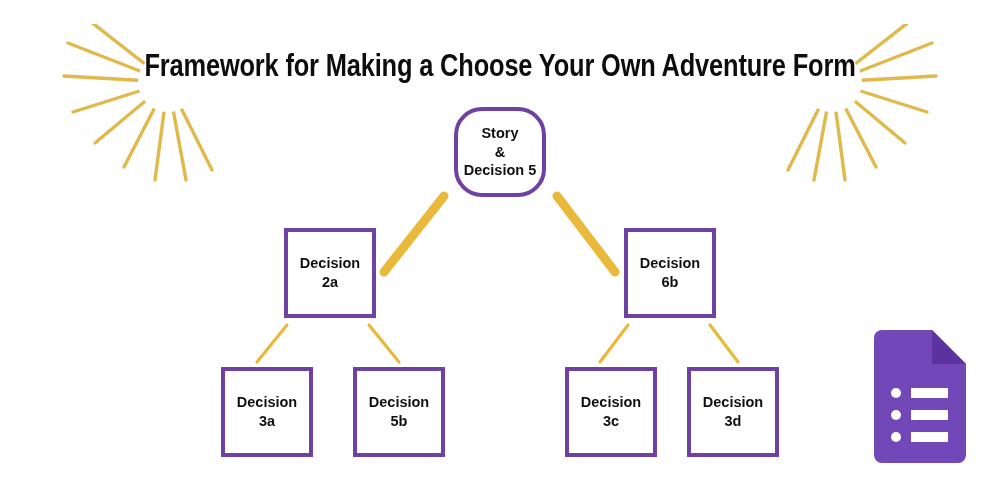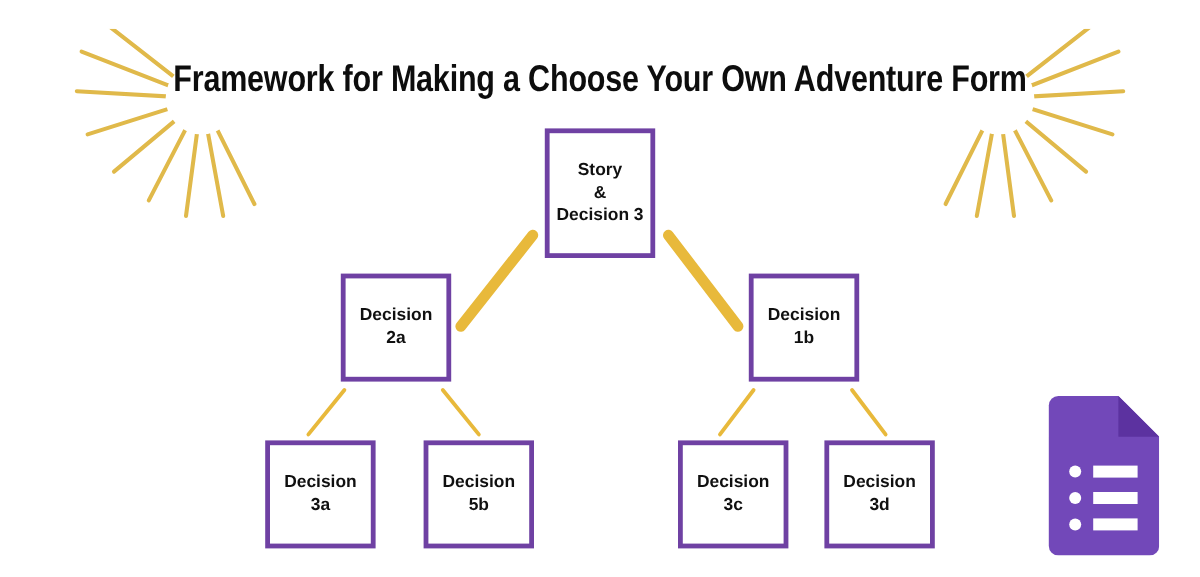--- a/index.html
+++ b/index.html
@@ -69,21 +69,21 @@
     text-align: center;
     font-family: "Liberation Sans", sans-serif;
     font-weight: bold;
     font-size: 14.5px;
     line-height: 1.30;
     color: #101010;
     z-index: 3;
   }
   .node .line { display: block; white-space: nowrap; }
 
-  #node-root { left: 454px; top: 83px;  width: 92px; height: 108px; }
+  #node-root { left: 454px; top: 83px;  width: 92px; height: 90px; border-radius: 28px; }
   #node-2a   { left: 284px; top: 204px; width: 92px; height: 90px; }
   #node-2b   { left: 624px; top: 204px; width: 92px; height: 90px; }
   #node-3a   { left: 221px; top: 343px; width: 92px; height: 90px; }
   #node-3b   { left: 353px; top: 343px; width: 92px; height: 90px; }
   #node-3c   { left: 565px; top: 343px; width: 92px; height: 90px; }
   #node-3d   { left: 687px; top: 343px; width: 92px; height: 90px; }
 
   
   #forms-logo {
     position: absolute;
@@ -139,31 +139,31 @@
       <line x1="287" y1="301" x2="257" y2="338" stroke-width="3.2"></line>
       <line x1="369" y1="301" x2="399" y2="338" stroke-width="3.2"></line>
       <line x1="628" y1="301" x2="600" y2="338" stroke-width="3.2"></line>
       <line x1="710" y1="301" x2="738" y2="338" stroke-width="3.2"></line>
     </g>
   </svg>
 
   <div class="node" id="node-root">
     <span class="line">Story</span>
     <span class="line">&amp;</span>
-    <span class="line">Decision 3</span>
+    <span class="line">Decision 5</span>
   </div>
 
   <div class="node" id="node-2a">
     <span class="line">Decision</span>
     <span class="line">2a</span>
   </div>
 
   <div class="node" id="node-2b">
     <span class="line">Decision</span>
-    <span class="line">1b</span>
+    <span class="line">6b</span>
   </div>
 
   <div class="node" id="node-3a">
     <span class="line">Decision</span>
     <span class="line">3a</span>
   </div>
 
   <div class="node" id="node-3b">
     <span class="line">Decision</span>
     <span class="line">5b</span>

